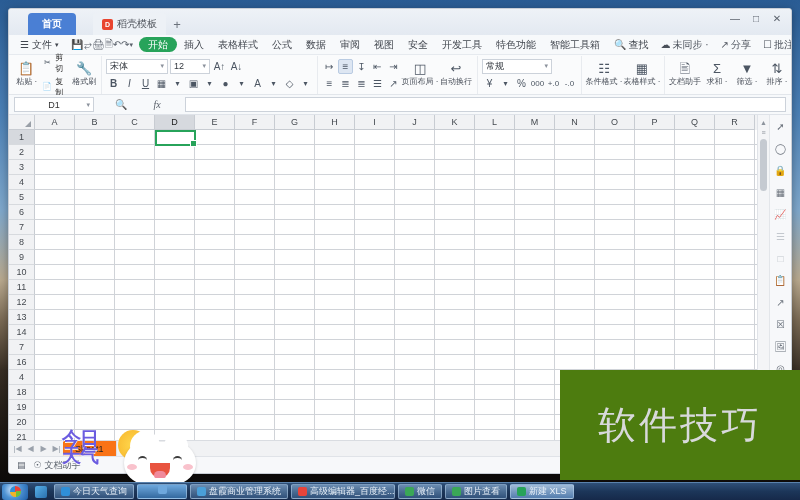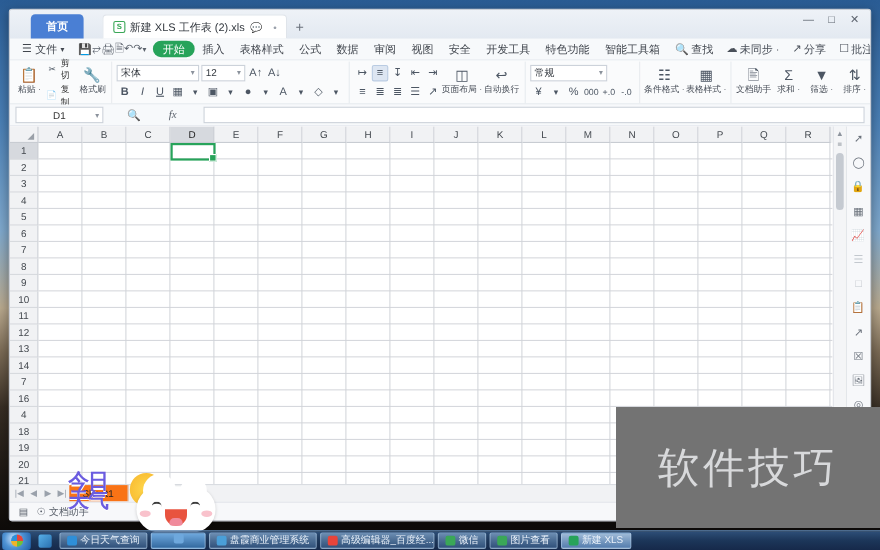--- a/index.html
+++ b/index.html
@@ -164,21 +164,21 @@
     font-size:9px; color:#4a505a; border-right:1px solid #dcdfe4;}
   .stab.active{ background:#f97316; color:#222; }
   .stab-plus{ width:18px;height:15px;display:flex;align-items:center;
     justify-content:center;font-size:11px;color:#6b727c;}
   
   .statusbar{ height:17px; background:#f7f8fa; border-top:1px solid #e0e3e8;
     display:flex; align-items:center; gap:8px; padding:0 8px; flex:none;}
   .sb{ display:flex; align-items:center; gap:3px; font-size:9px; color:#5a616b; }
   
   #overlay{ position:absolute; left:560px; top:370px; width:240px; height:110px;
-    background:#737373; display:flex; align-items:center; justify-content:center; }
+    background:#4d7c0f; display:flex; align-items:center; justify-content:center; }
   #overlay .wm{ font-size:38px; color:#d8d9db; letter-spacing:3px;
     font-family:"DejaVu Sans",sans-serif; }
   #bluebar{ position:absolute; left:692px; top:373px; width:96px; height:12px;
     background:linear-gradient(180deg,#24447c,#1b3563); border-radius:3px 3px 0 0;}
   
   #weather{ position:absolute; left:62px; top:424px; width:130px; height:62px; }
   .wtxt{ position:absolute; left:0; top:6px; font-size:19px; font-weight:bold;
     color:#6b5ce0; font-family:"DejaVu Sans",sans-serif; line-height:17px;
     letter-spacing:-1px; text-shadow:0 1px 0 #fff; }
   .wtxt span{ display:block; }
@@ -205,25 +205,23 @@
 <body>
 
 <div id="desktop"></div>
 
 <div id="wps">
 
   <div class="titlebar">
     <div class="tab home">
       <span>首页</span>
     </div>
-    <div class="tab doc">
-      <span class="tabico green">S</span>
-      <span>新建 XLS 工作表 (2).xls</span>
-      <span class="tabmini">💬</span>
-      <span class="tabmini">•</span>
+    <div class="tab mid">
+      <span class="tabico red">D</span>
+      <span>稻壳模板</span>
     </div>
     <div class="tab-plus">+</div>
     <div class="wincontrols">
       <div class="wc">—</div>
       <div class="wc">□</div>
       <div class="wc x">✕</div>
     </div>
   </div>
 
   <div class="menurow">
@@ -292,21 +290,21 @@
       </div>
       <div class="rbig" style="width:28px">
         <span class="g">🔧</span>
         <span class="t">格式刷</span>
       </div>
     </div>
 
     <div class="rgroup">
       <div class="rstack">
         <div class="rrow fontbox">
-          <div class="fsel" style="width:75px">
+          <div class="fsel" style="width:62px">
             <span>宋体</span>
             <span class="cap">▾</span>
           </div>
           <div class="fsel" style="width:40px">
             <span>12</span>
             <span class="cap">▾</span>
           </div>
           <div class="rb">A↑</div>
           <div class="rb">A↓</div>
         </div>

